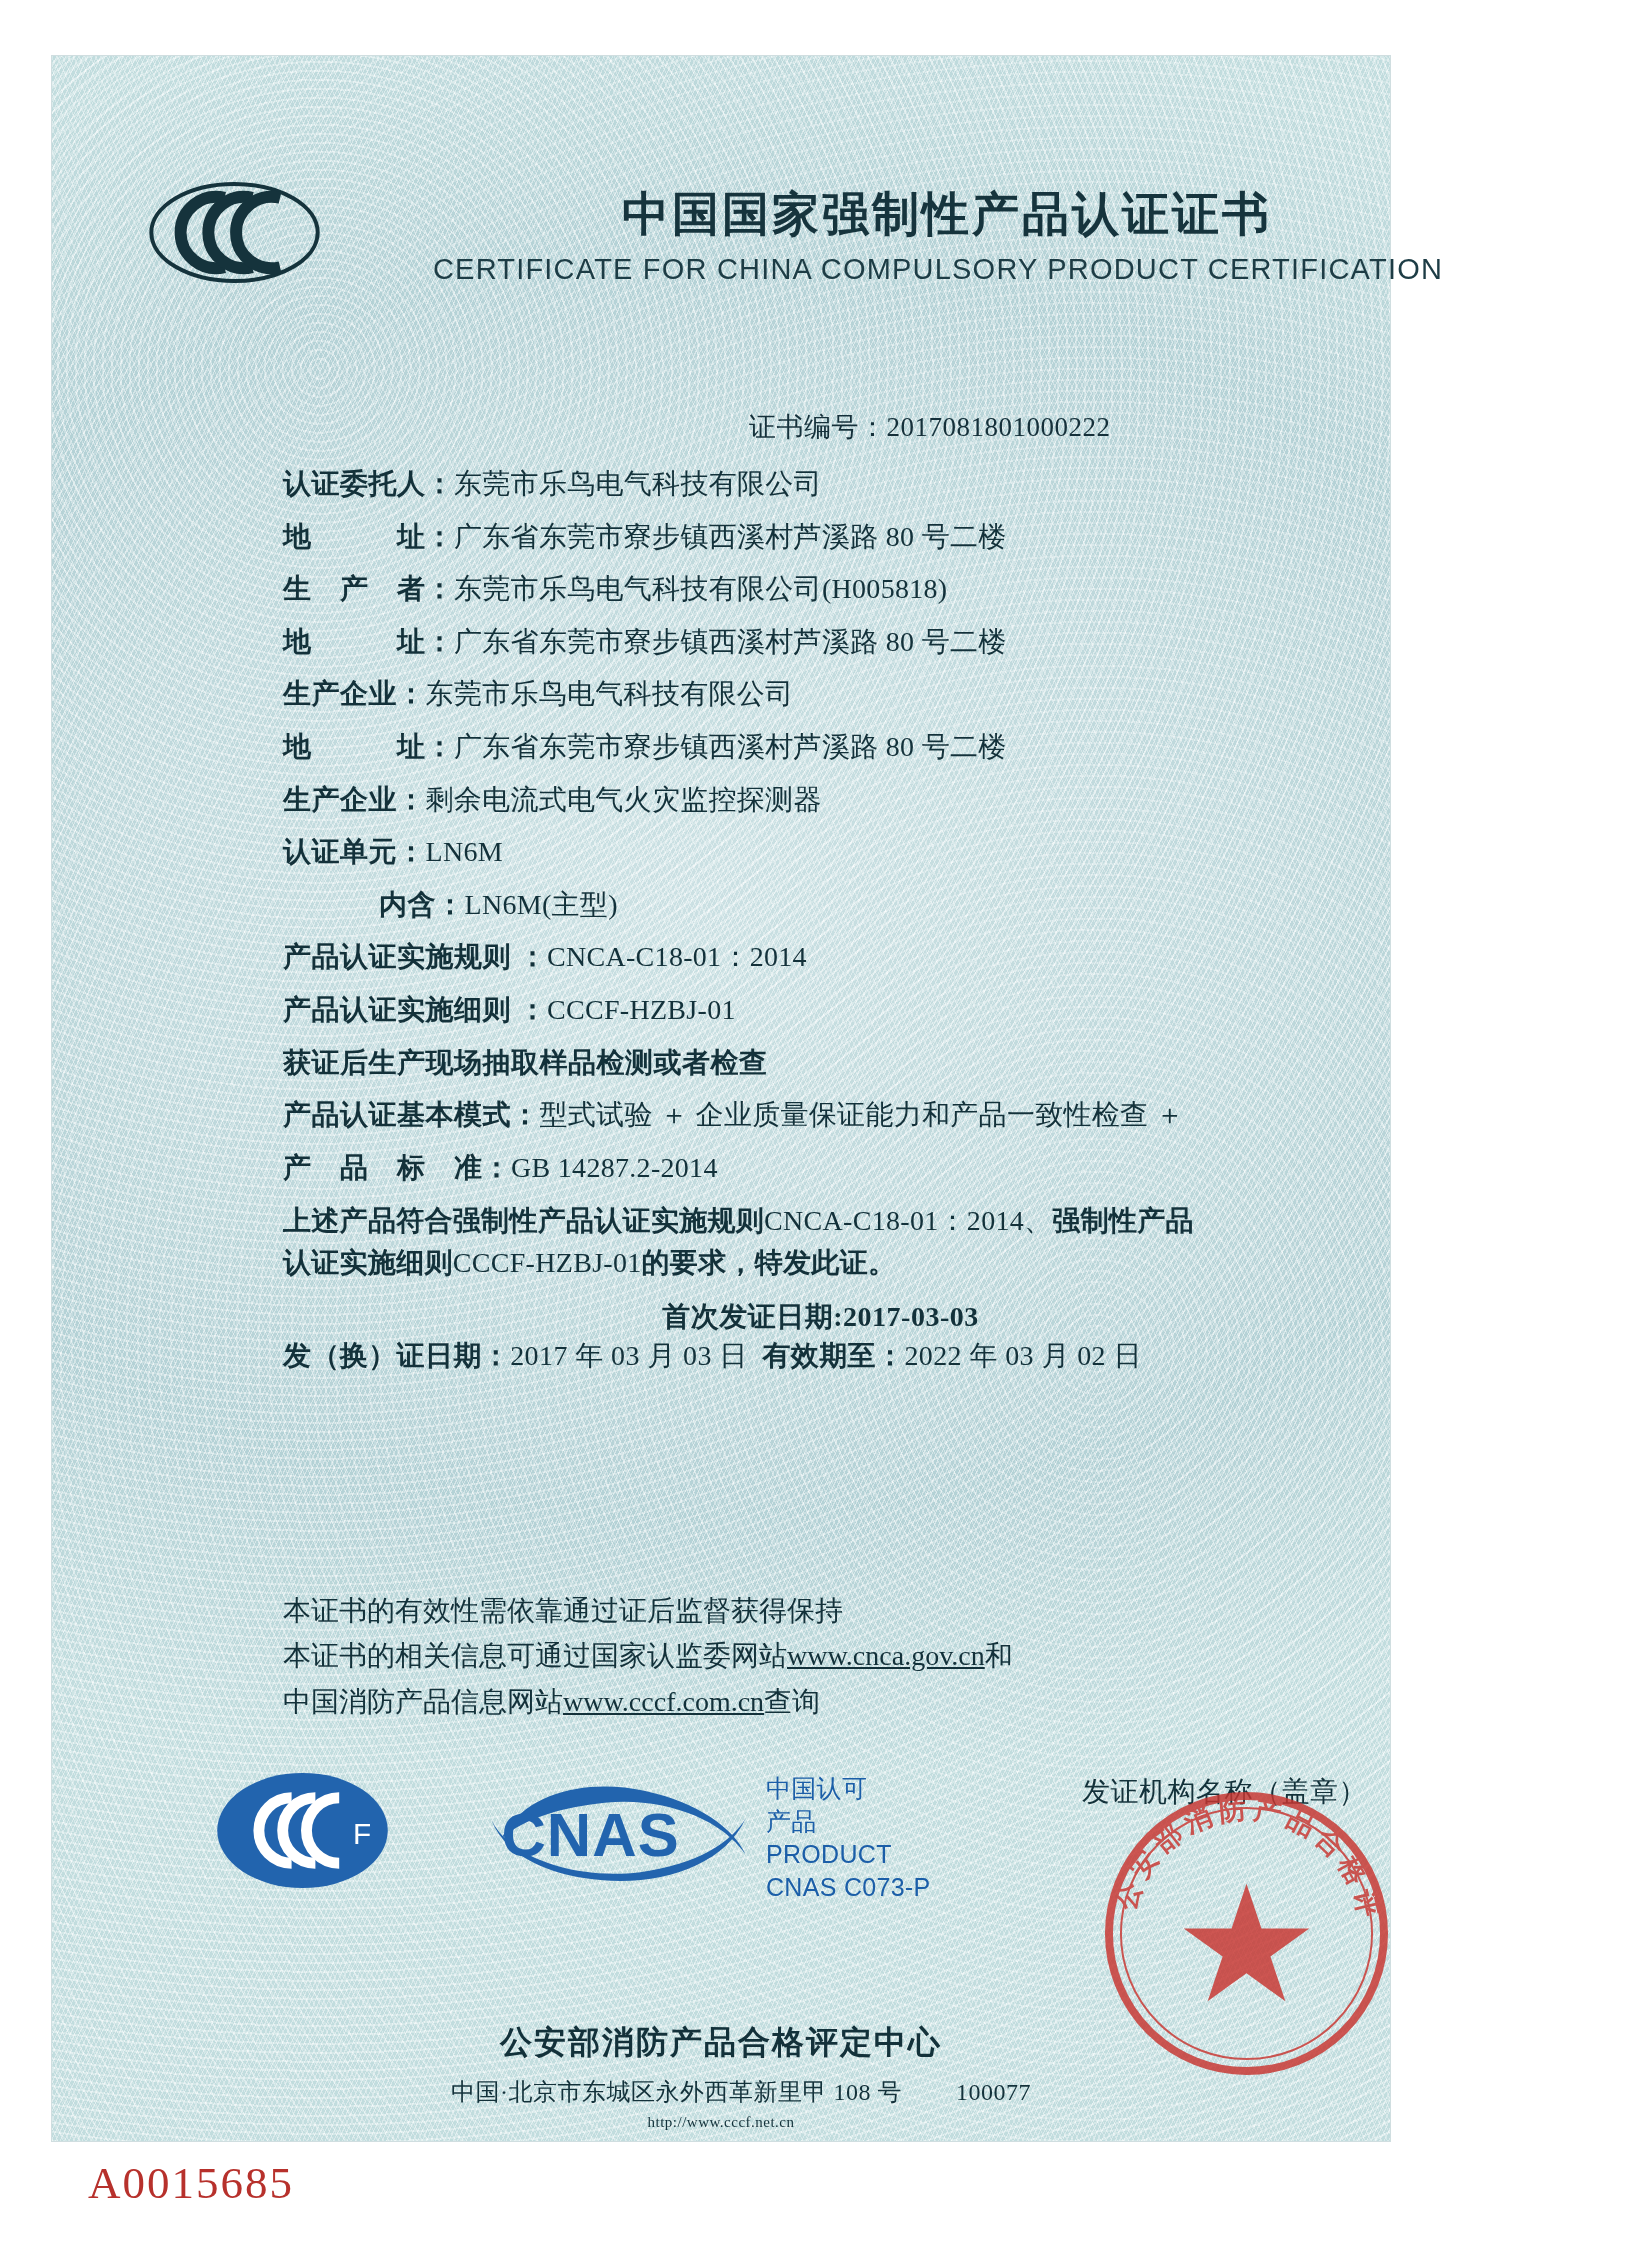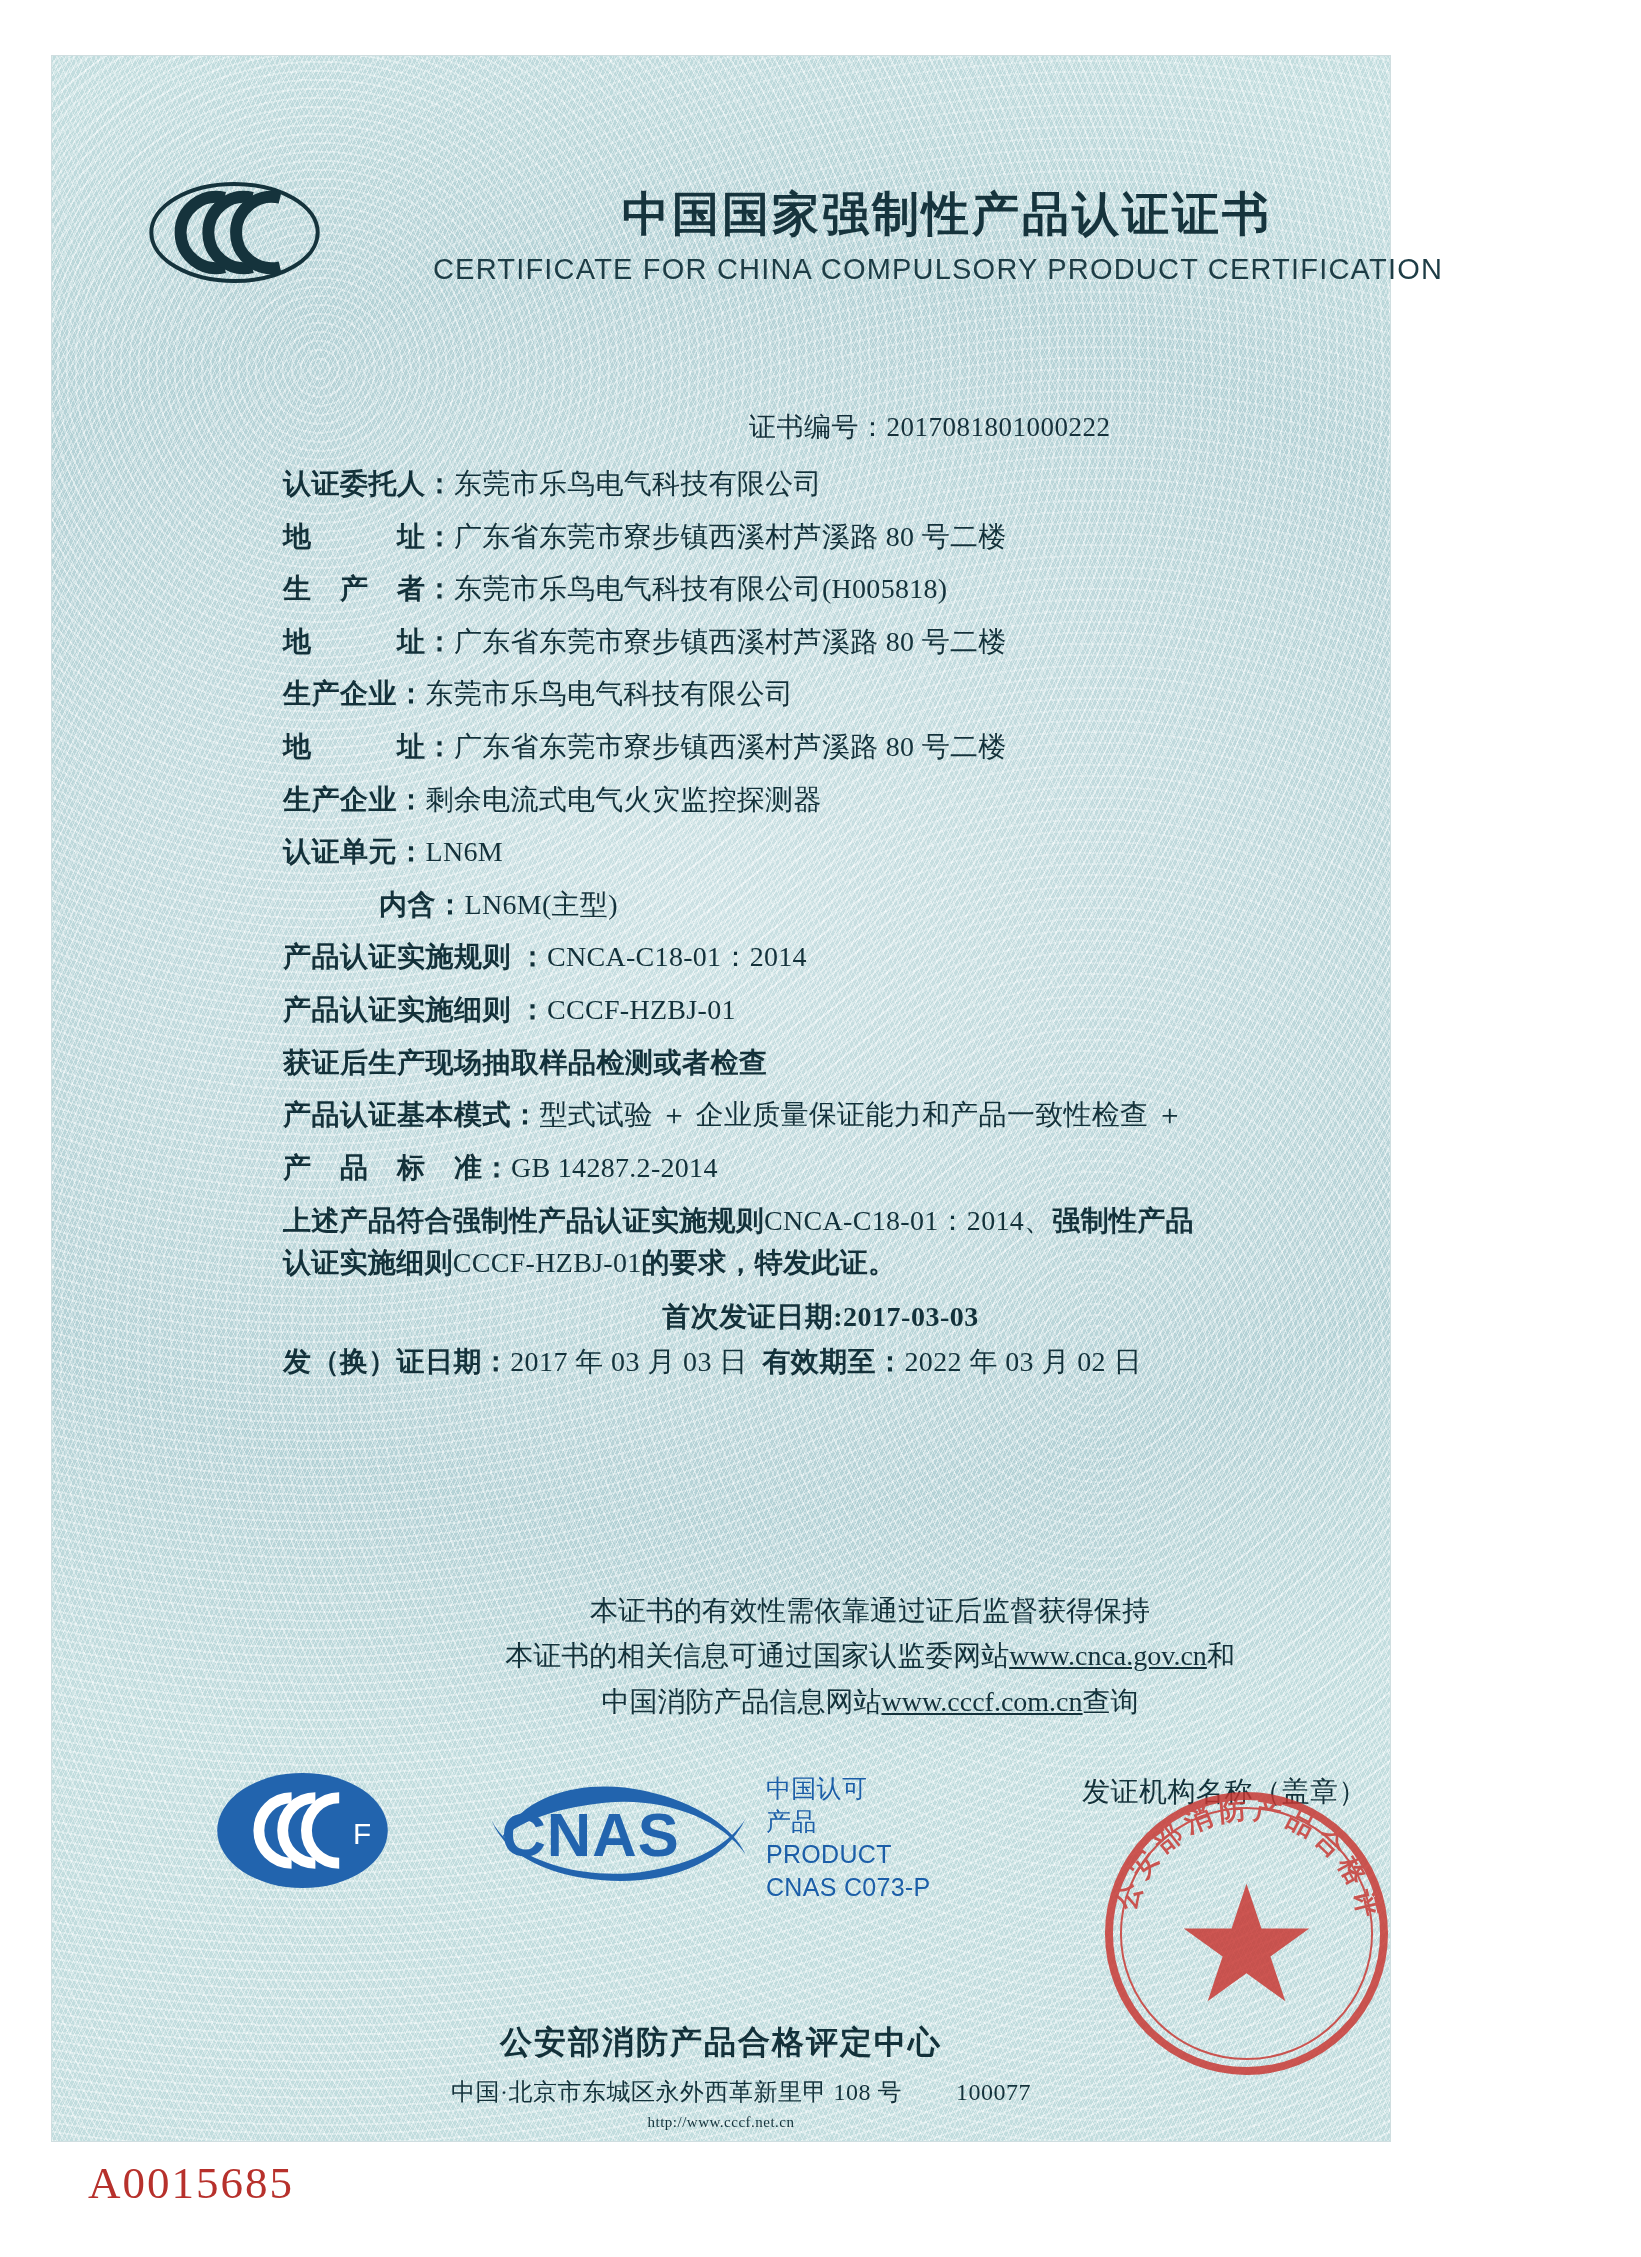--- a/index.html
+++ b/index.html
@@ -145,34 +145,33 @@
   .first-issue {
     text-align: center;
     font-size: 28px;
     font-weight: 700;
     color: #13313a;
     margin-top: 14px;
     letter-spacing: 0.5px;
     padding-right: 119px;
   }
   .dates {
-    margin-top: 7px;
+    margin-top: 1px;
     font-size: 28px;
     color: #13313a;
     letter-spacing: 0.4px;
   }
   .dates .b { font-weight: 700; }
 
   
   .notes {
     position: absolute;
     left: 231px;
     top: 1532px;
     width: 1174px;
-    text-align: center;
     font-size: 28px;
     color: #13313a;
     line-height: 1.62;
   }
   .notes .u {
     text-decoration: underline;
   }
 
   
   .cccf-badge {

